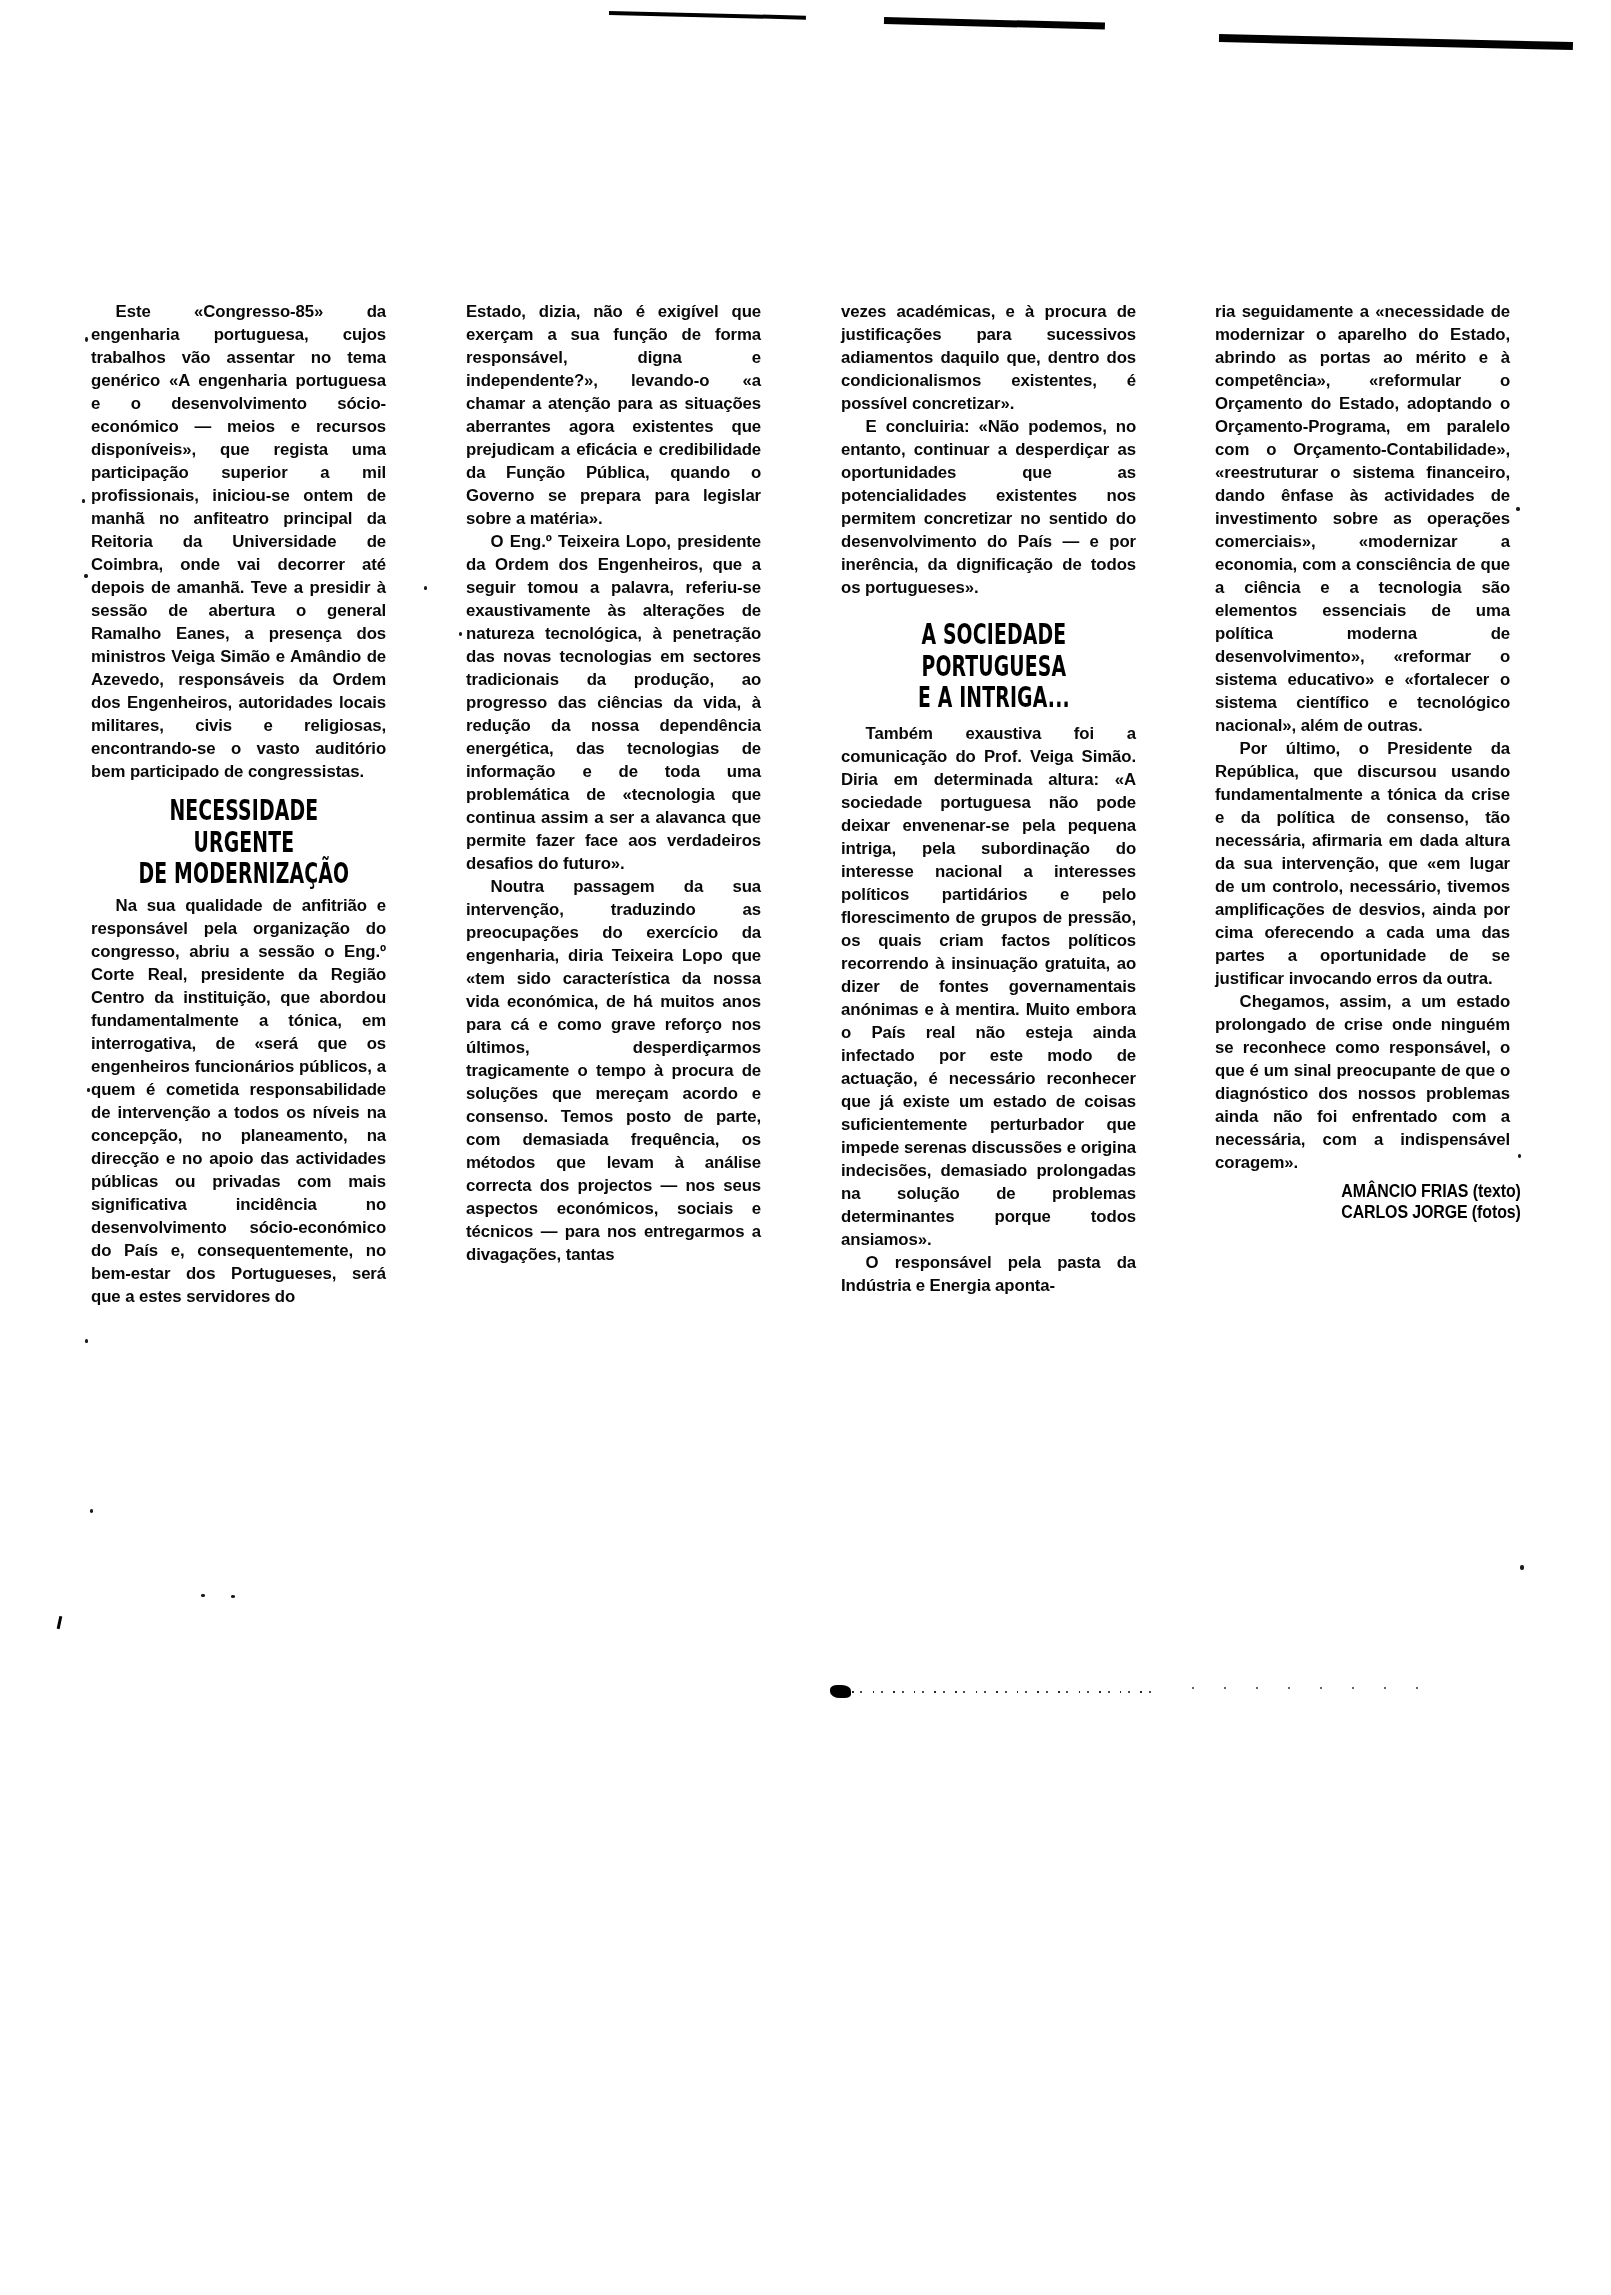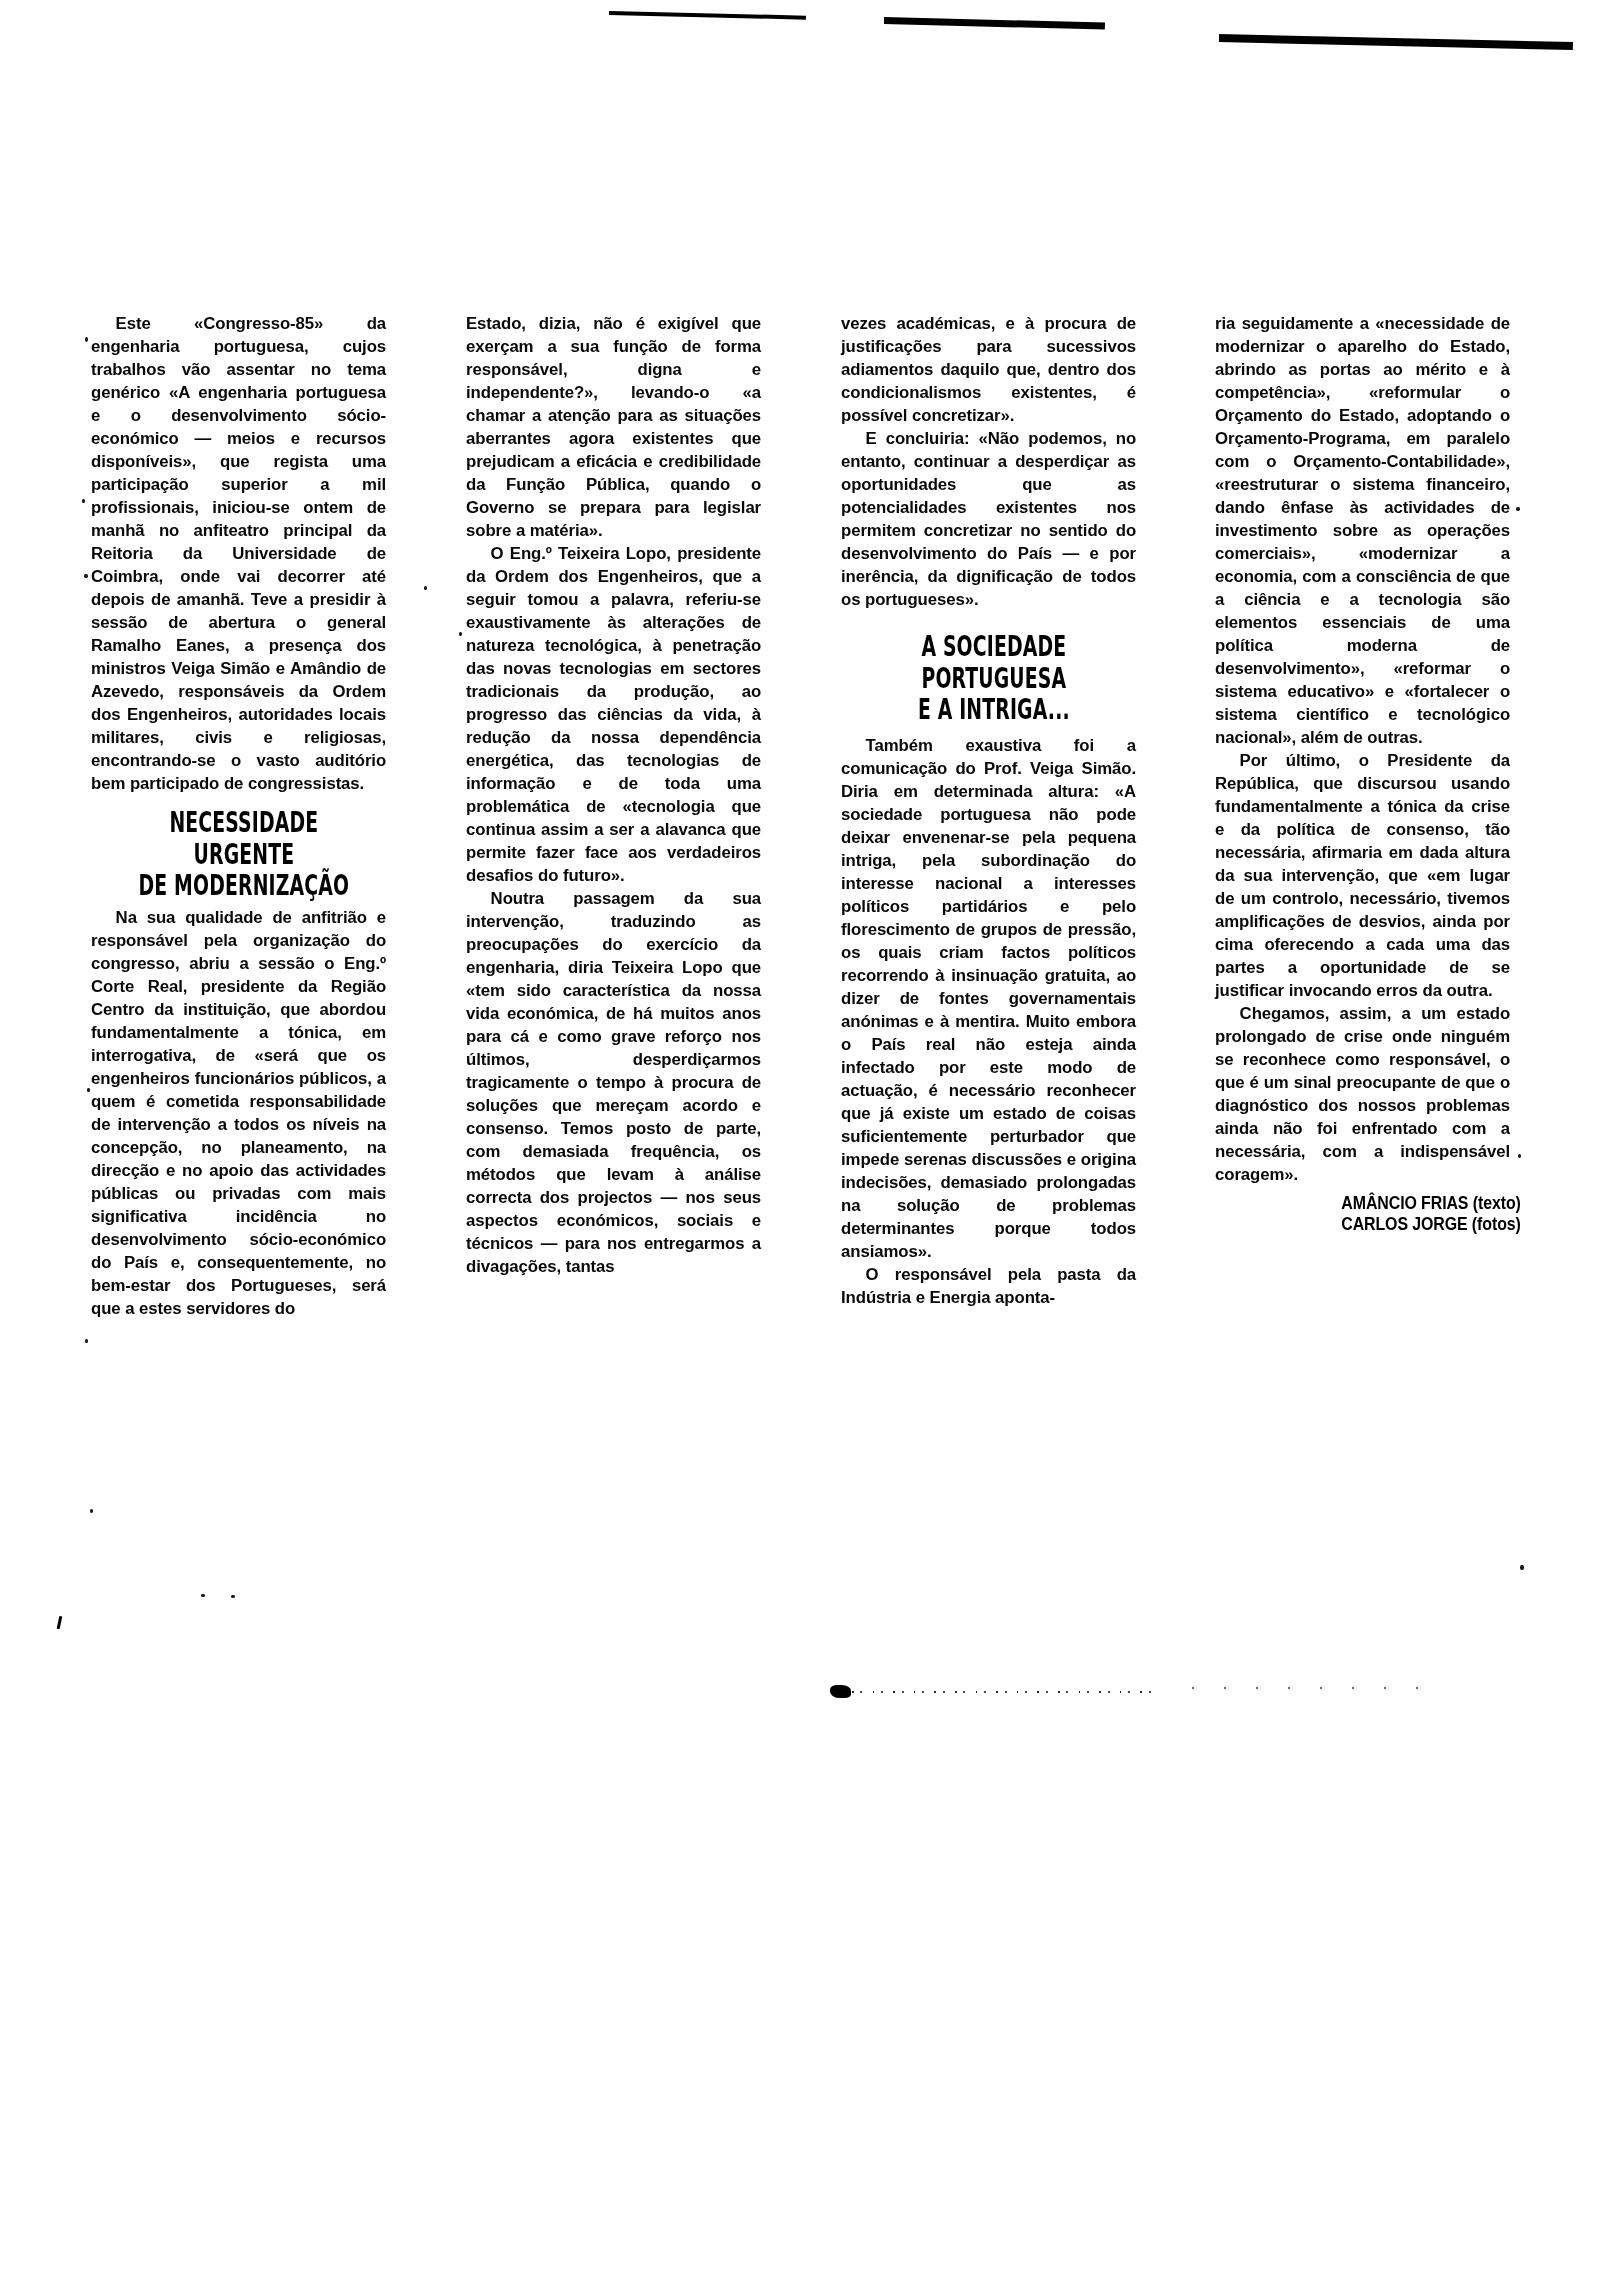--- a/index.html
+++ b/index.html
@@ -67,21 +67,21 @@
     left: 58px; top: 1616px;
     width: 2.5px; height: 12.8px;
     background: #000;
     transform: rotate(12deg);
   }
 
   
   #article {
     position: absolute;
     left: 91px;
-    top: 312px;
+    top: 300px;
     width: 1430px;
     display: flex;
     gap: 0;
   }
   .column {
     width: 306px;
     margin-right: 69px;
   }
   .column:last-child { margin-right: 0; }
 

